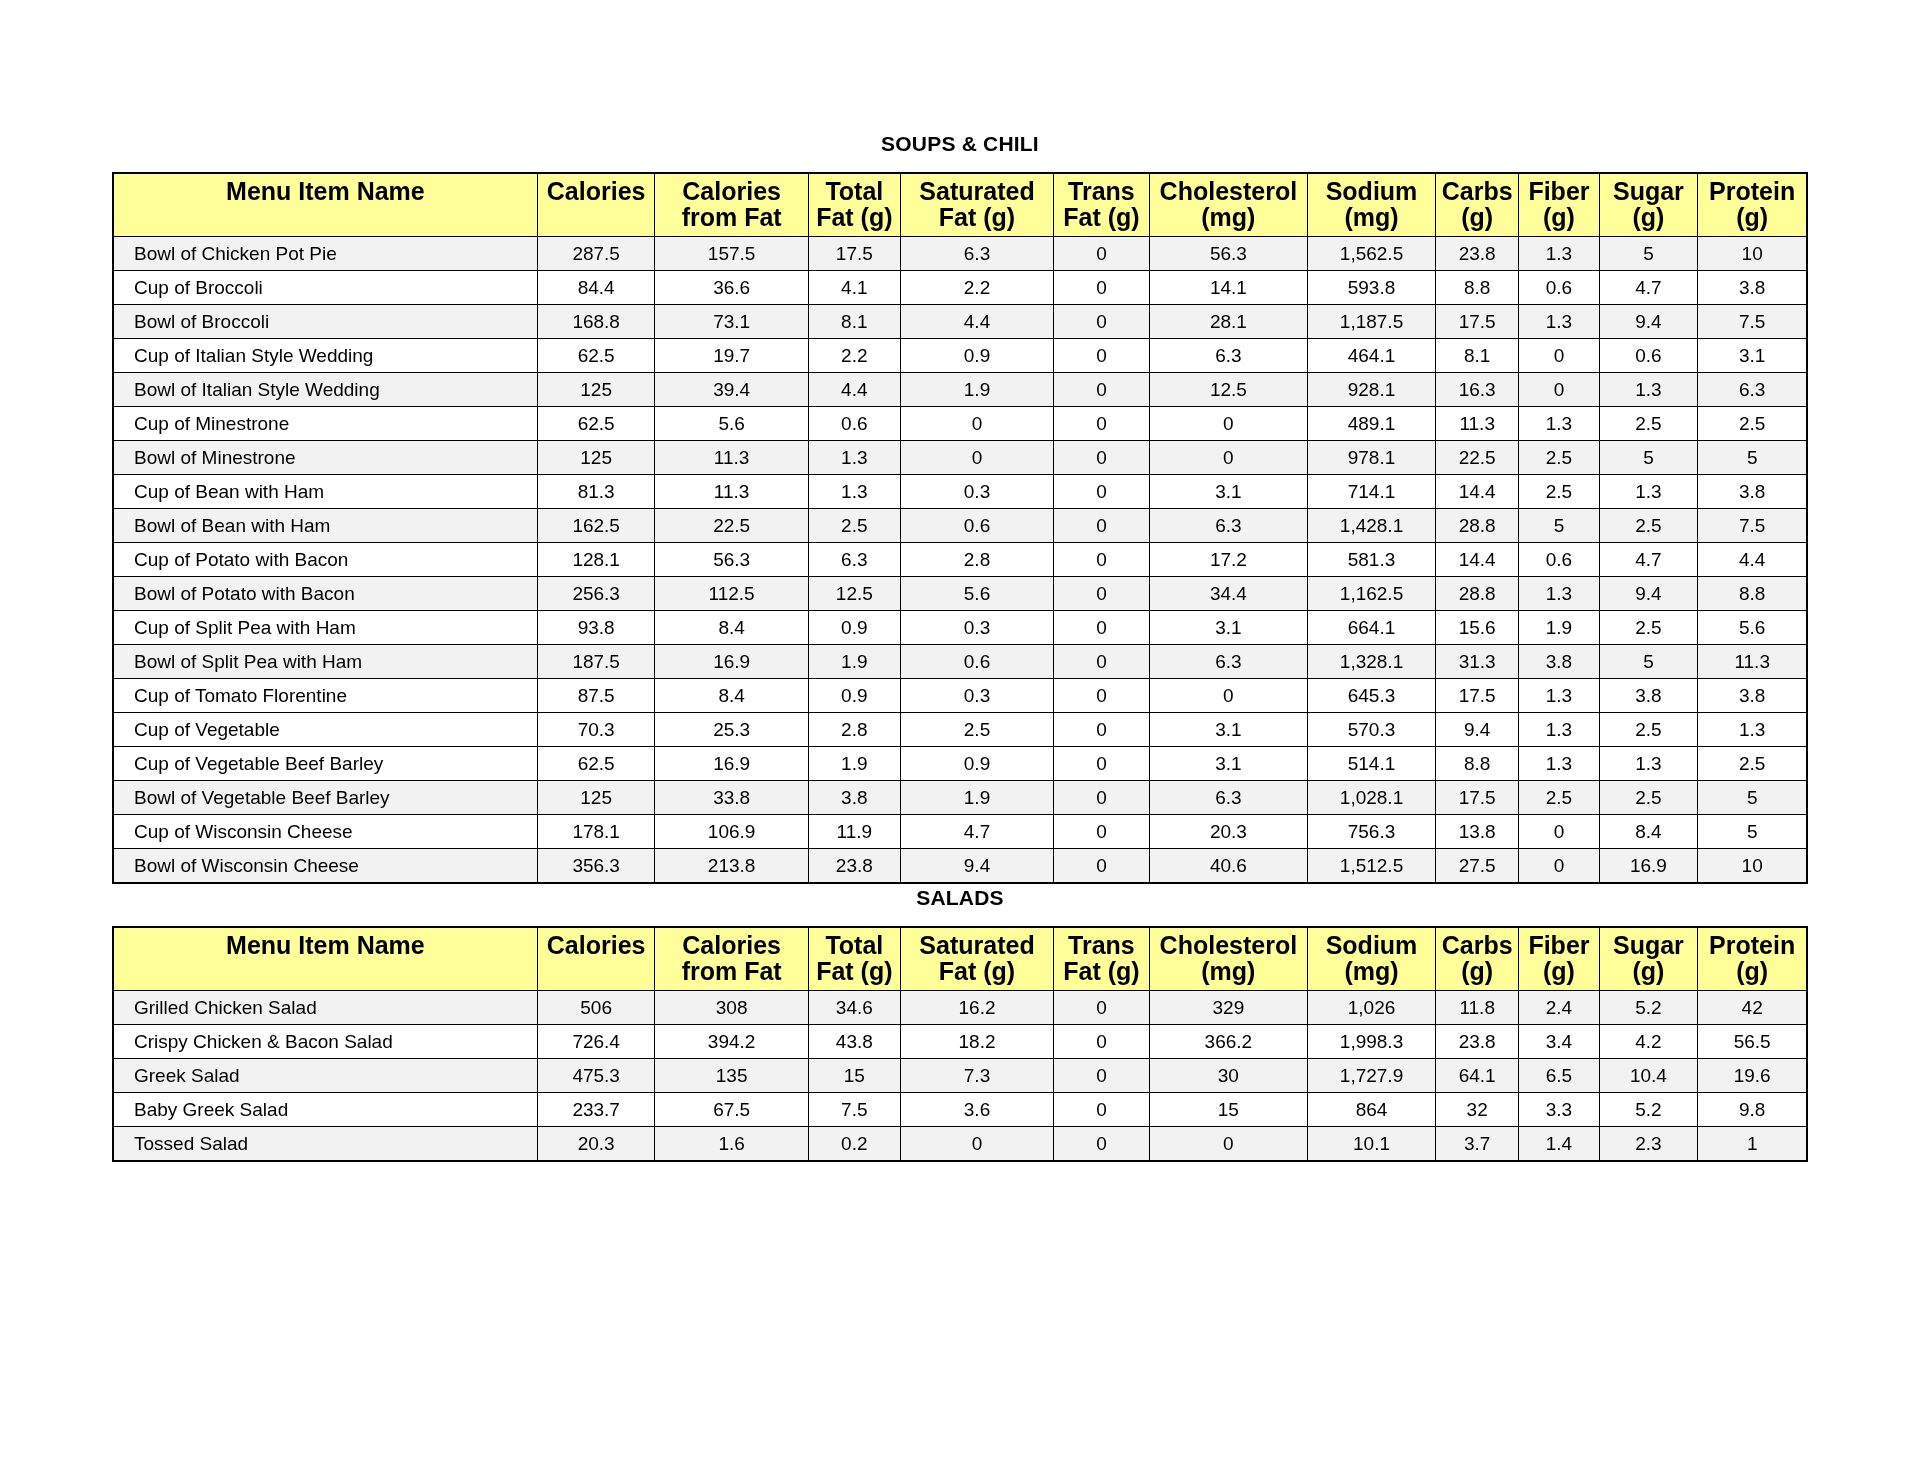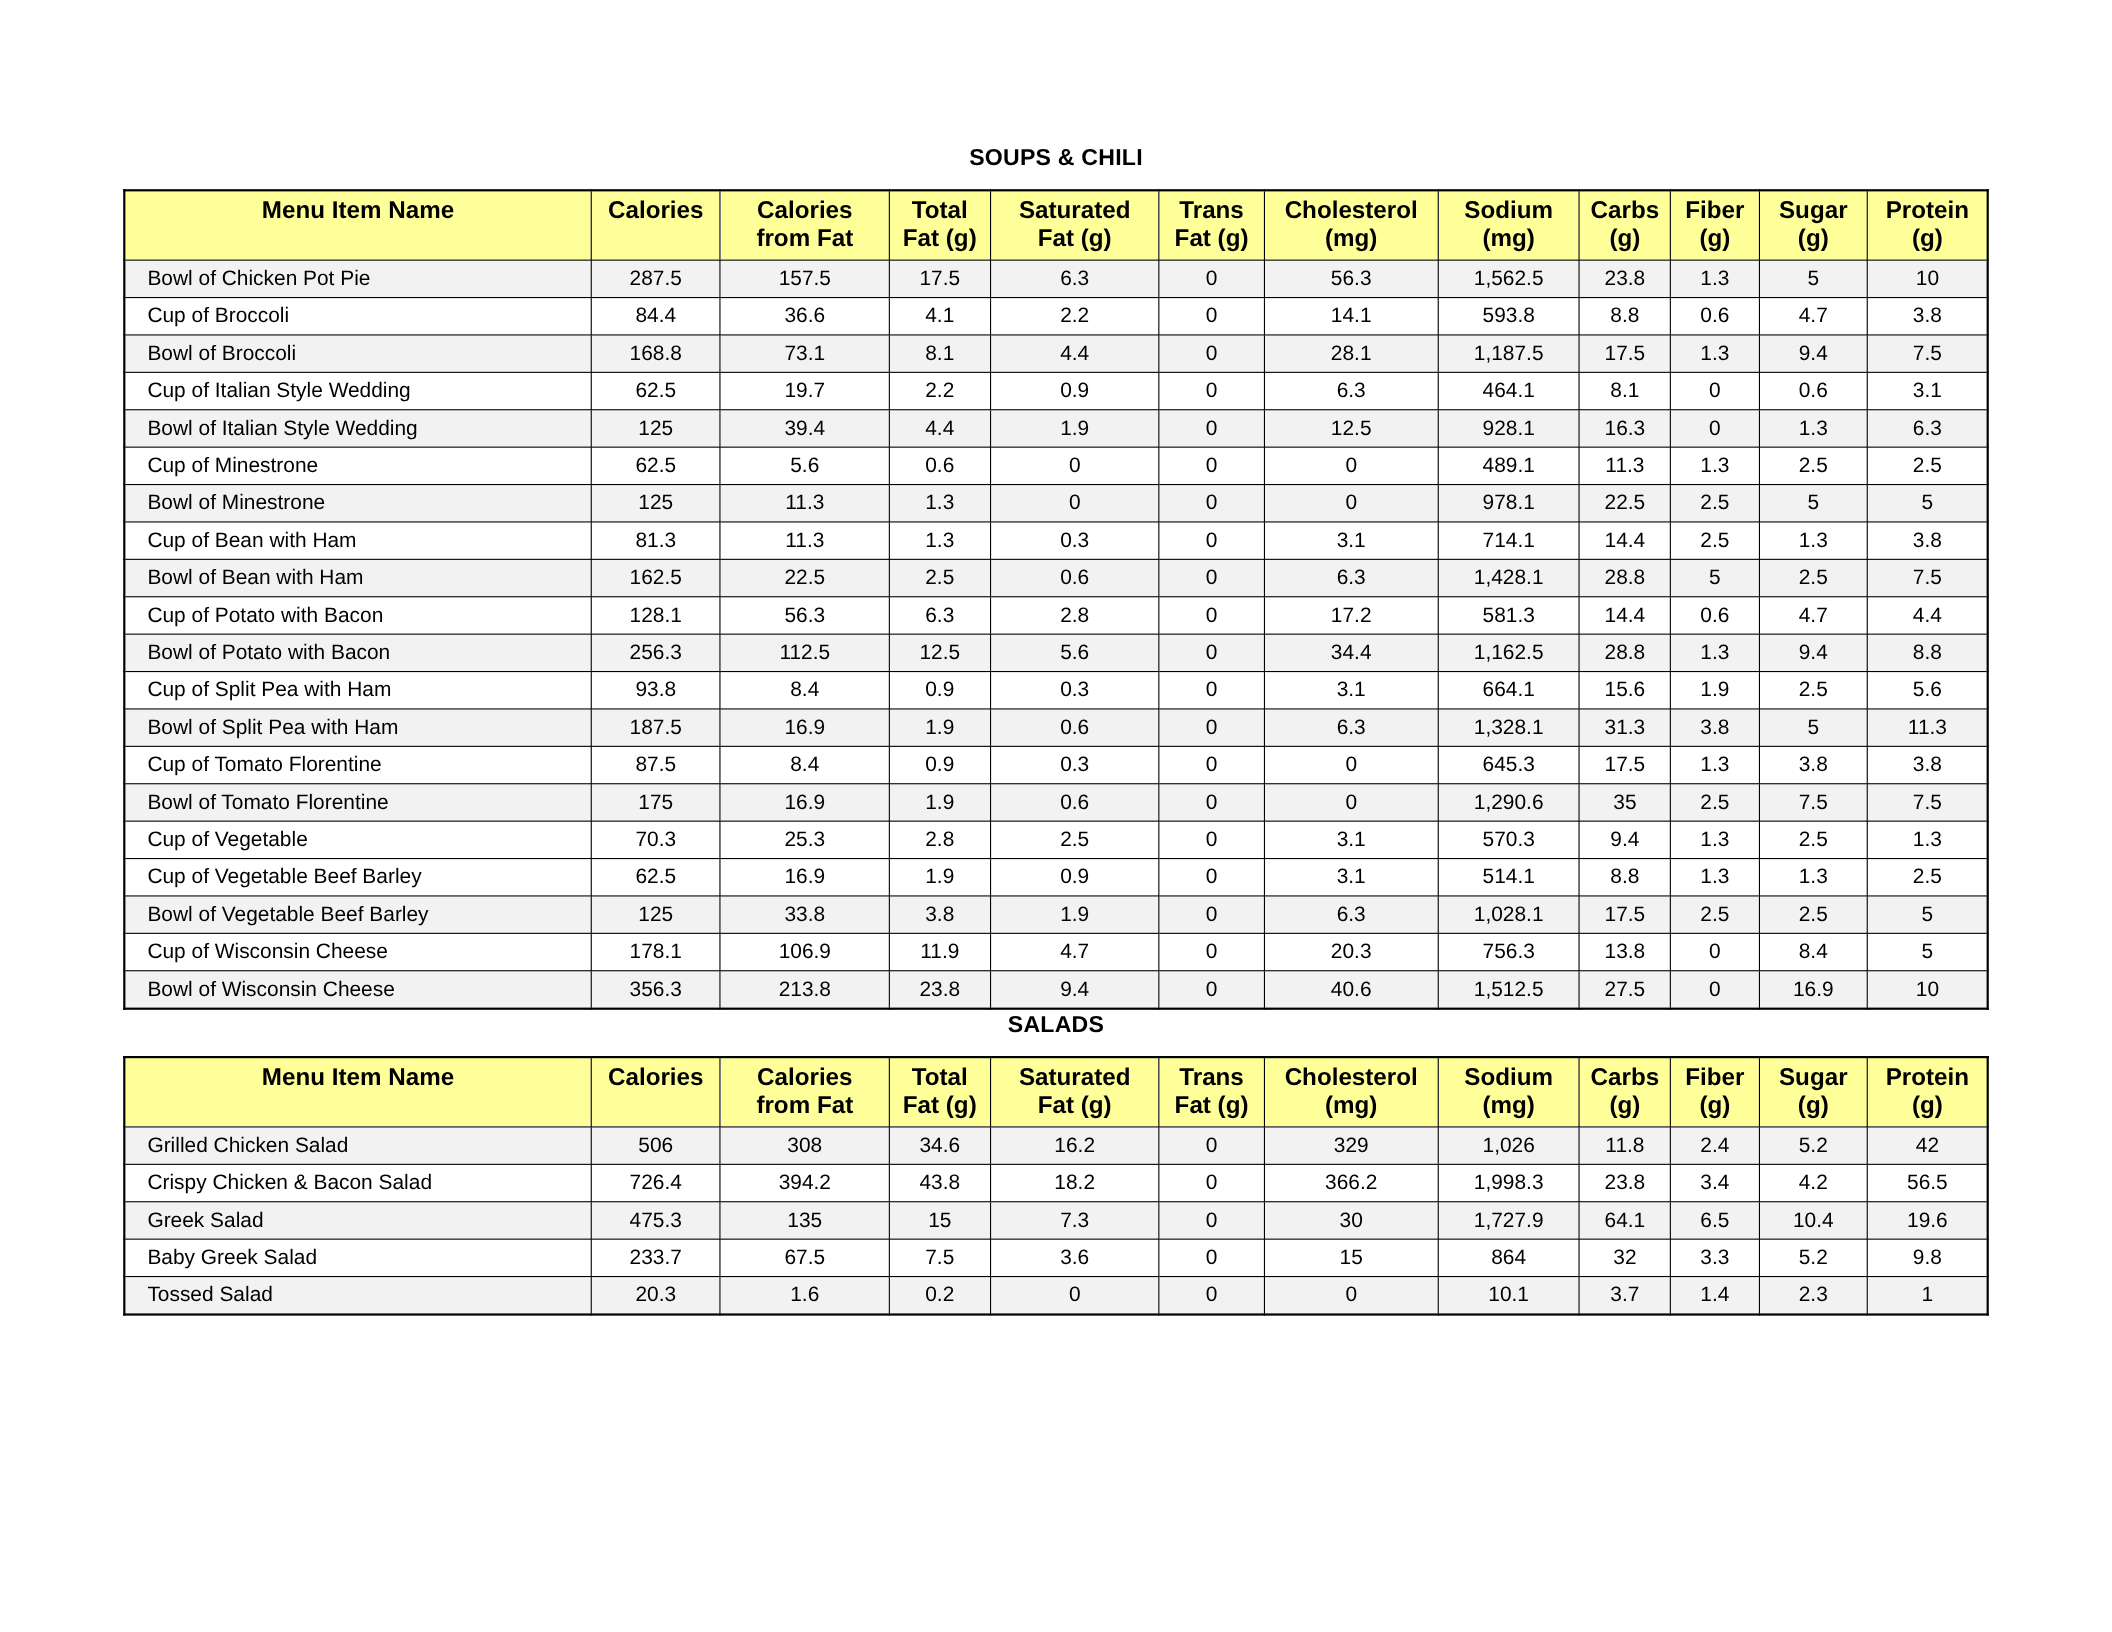--- a/index.html
+++ b/index.html
@@ -39,21 +39,21 @@
   }
   table.menu-table th,
   table.menu-table td {
     border: 1px solid #000000;
     overflow: hidden;
     white-space: nowrap;
   }
   table.menu-table th {
     background: #FFFF99;
     font-weight: bold;
-    font-size: 22px;
+    font-size: 25px;
     line-height: 26px;
     vertical-align: top;
     text-align: center;
     padding: 4px 2px 6px 2px;
   }
   table.menu-table th .hline { display: block; }
   table.menu-table td {
     font-size: 19px;
     height: 33px;
     text-align: center;
@@ -330,34 +330,20 @@
             <td>0.9</td>
             <td>0.3</td>
             <td>0</td>
             <td>0</td>
             <td>645.3</td>
             <td>17.5</td>
             <td>1.3</td>
             <td>3.8</td>
             <td>3.8</td>
           </tr>
-          <tr class="stripe">
-            <td class="name-cell">Bowl of Tomato Florentine</td>
-            <td>175</td>
-            <td>16.9</td>
-            <td>1.9</td>
-            <td>0.6</td>
-            <td>0</td>
-            <td>0</td>
-            <td>1,290.6</td>
-            <td>35</td>
-            <td>2.5</td>
-            <td>7.5</td>
-            <td>7.5</td>
-          </tr>
           <tr>
             <td class="name-cell">Cup of Vegetable</td>
             <td>70.3</td>
             <td>25.3</td>
             <td>2.8</td>
             <td>2.5</td>
             <td>0</td>
             <td>3.1</td>
             <td>570.3</td>
             <td>9.4</td>

